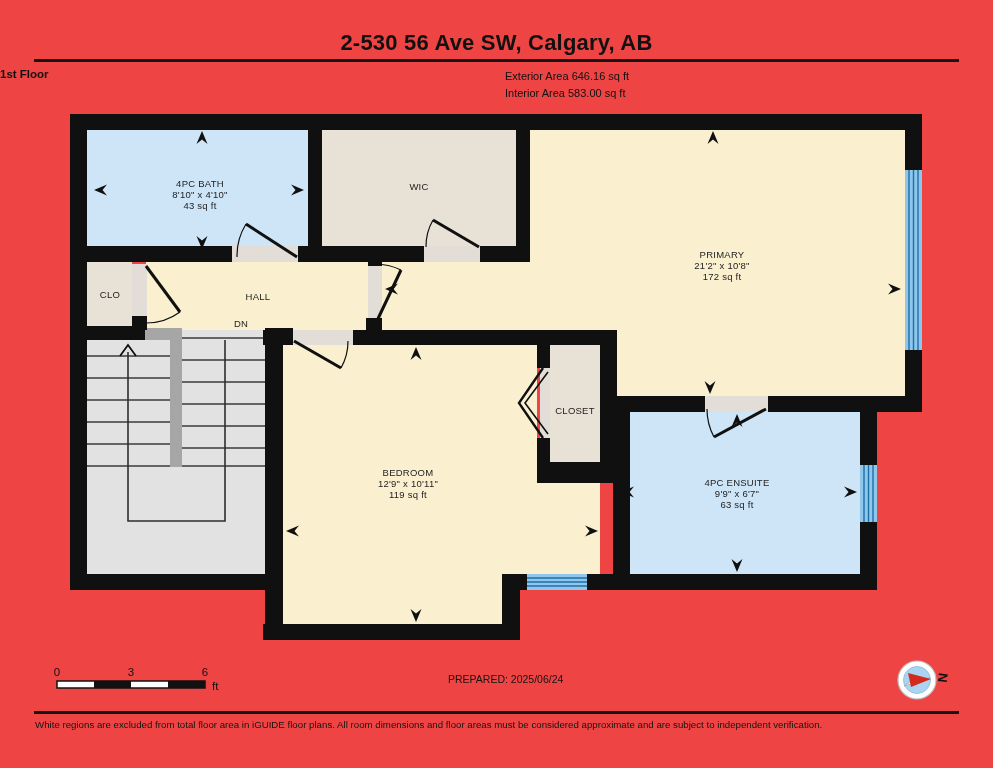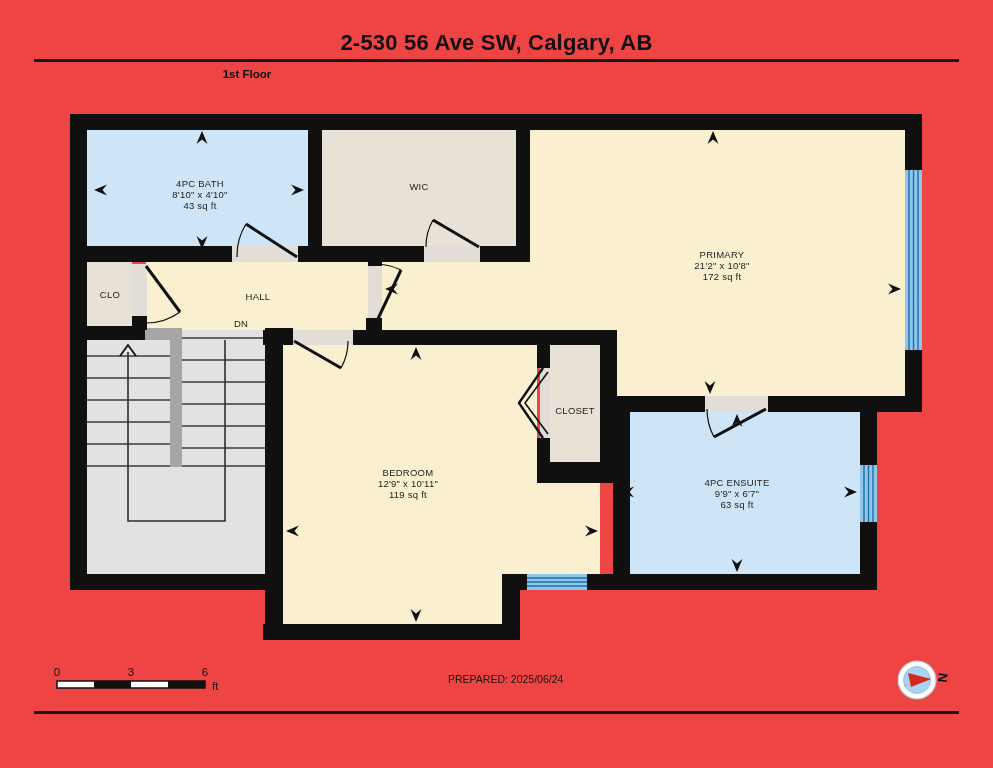--- a/index.html
+++ b/index.html
@@ -3,21 +3,21 @@
 <meta charset="utf-8">
 <style>
   html,body{margin:0;padding:0;background:#fff;}
   .page{position:relative;width:993px;height:768px;background:#ef4444;overflow:hidden;
         font-family:"Liberation Sans",sans-serif;color:#111;}
   .title{position:absolute;top:30px;left:0;width:100%;text-align:center;
          font-size:22px;font-weight:bold;letter-spacing:.2px;}
   .rule{position:absolute;left:34px;right:34px;height:3px;background:#151515;}
   .rule.top{top:59px;}
   .rule.bottom{top:711px;}
-  .floor-label{position:absolute;top:68px;left:0;width:494px;text-align:center;
+  .floor-label{position:absolute;top:68px;left:0;width:494px;text-align:left;
                font-size:11.5px;font-weight:bold;}
   .areas{position:absolute;top:68px;left:505px;font-size:11px;line-height:17px;}
   .plan-svg{position:absolute;top:0;left:0;}
   .wall{fill:#101010;}
   .sill{fill:#e2ded7;}
   .door-leaf{stroke:#101010;stroke-width:3;stroke-linecap:butt;}
   .door-arc{stroke:#101010;stroke-width:1.2;fill:none;}
   .tread{stroke:#3a3a3a;stroke-width:1.3;}
   .stairpath{stroke:#2e2e2e;stroke-width:1.6;fill:none;}
   .room-label{font-size:9.5px;fill:#222;text-anchor:middle;letter-spacing:.25px;}
@@ -29,20 +29,24 @@
   .disclaimer{position:absolute;top:719px;left:35px;right:20px;font-size:9.7px;color:#141414;}
 </style>
 </head>
 <body>
 
 <div class="page">
 
   <div class="title">2-530 56 Ave SW, Calgary, AB</div>
   <div class="rule top"></div>
   <div class="floor-label">1st Floor</div>
+  <div class="areas">
+    <div>Exterior Area 646.16 sq ft</div>
+    <div>Interior Area 583.00 sq ft</div>
+  </div>
 
   <svg class="plan-svg" width="993" height="768" viewBox="0 0 993 768">
     <defs>
       <path id="dimArrow" d="M0,0 L5.5,13 L0,8.5 L-5.5,13 Z"></path>
     </defs>
 
     <g>
       <rect x="87" y="130" width="221" height="116" fill="#cde5f7"></rect>
       <rect x="322" y="130" width="194" height="116" fill="#e8e1d6"></rect>
       <path d="M530,130 L905,130 L905,396 L613,396 L613,330 L382,330 L382,262 L530,262 Z" fill="#faf0d0"></path>
@@ -231,14 +235,15 @@
 
   <svg class="compass" width="85" height="60" viewBox="0 0 85 60">
     <circle cx="37" cy="30" r="19" fill="#ffffff" stroke="#c0c0c0" stroke-width="1.2"></circle>
     <circle cx="37" cy="30" r="13.5" stroke="#8fb9d8" stroke-width="0.8" fill="#a9d5f2"></circle>
     <polygon points="24,36 50,28 33,30" fill="#fdfdfd" stroke="#999" stroke-width="0.6"></polygon>
     <polygon points="28,23 51,29 31,37" fill="#d42a1e"></polygon>
     <text x="63" y="27" font-size="13" font-weight="bold" fill="#111" transform="rotate(97 63 23)">N</text>
   </svg>
 
   <div class="rule bottom"></div>
+  <div class="disclaimer">White regions are excluded from total floor area in iGUIDE floor plans. All room dimensions and floor areas must be considered approximate and are subject to independent verification.</div>
 
 </div>
 
 </body></html>

